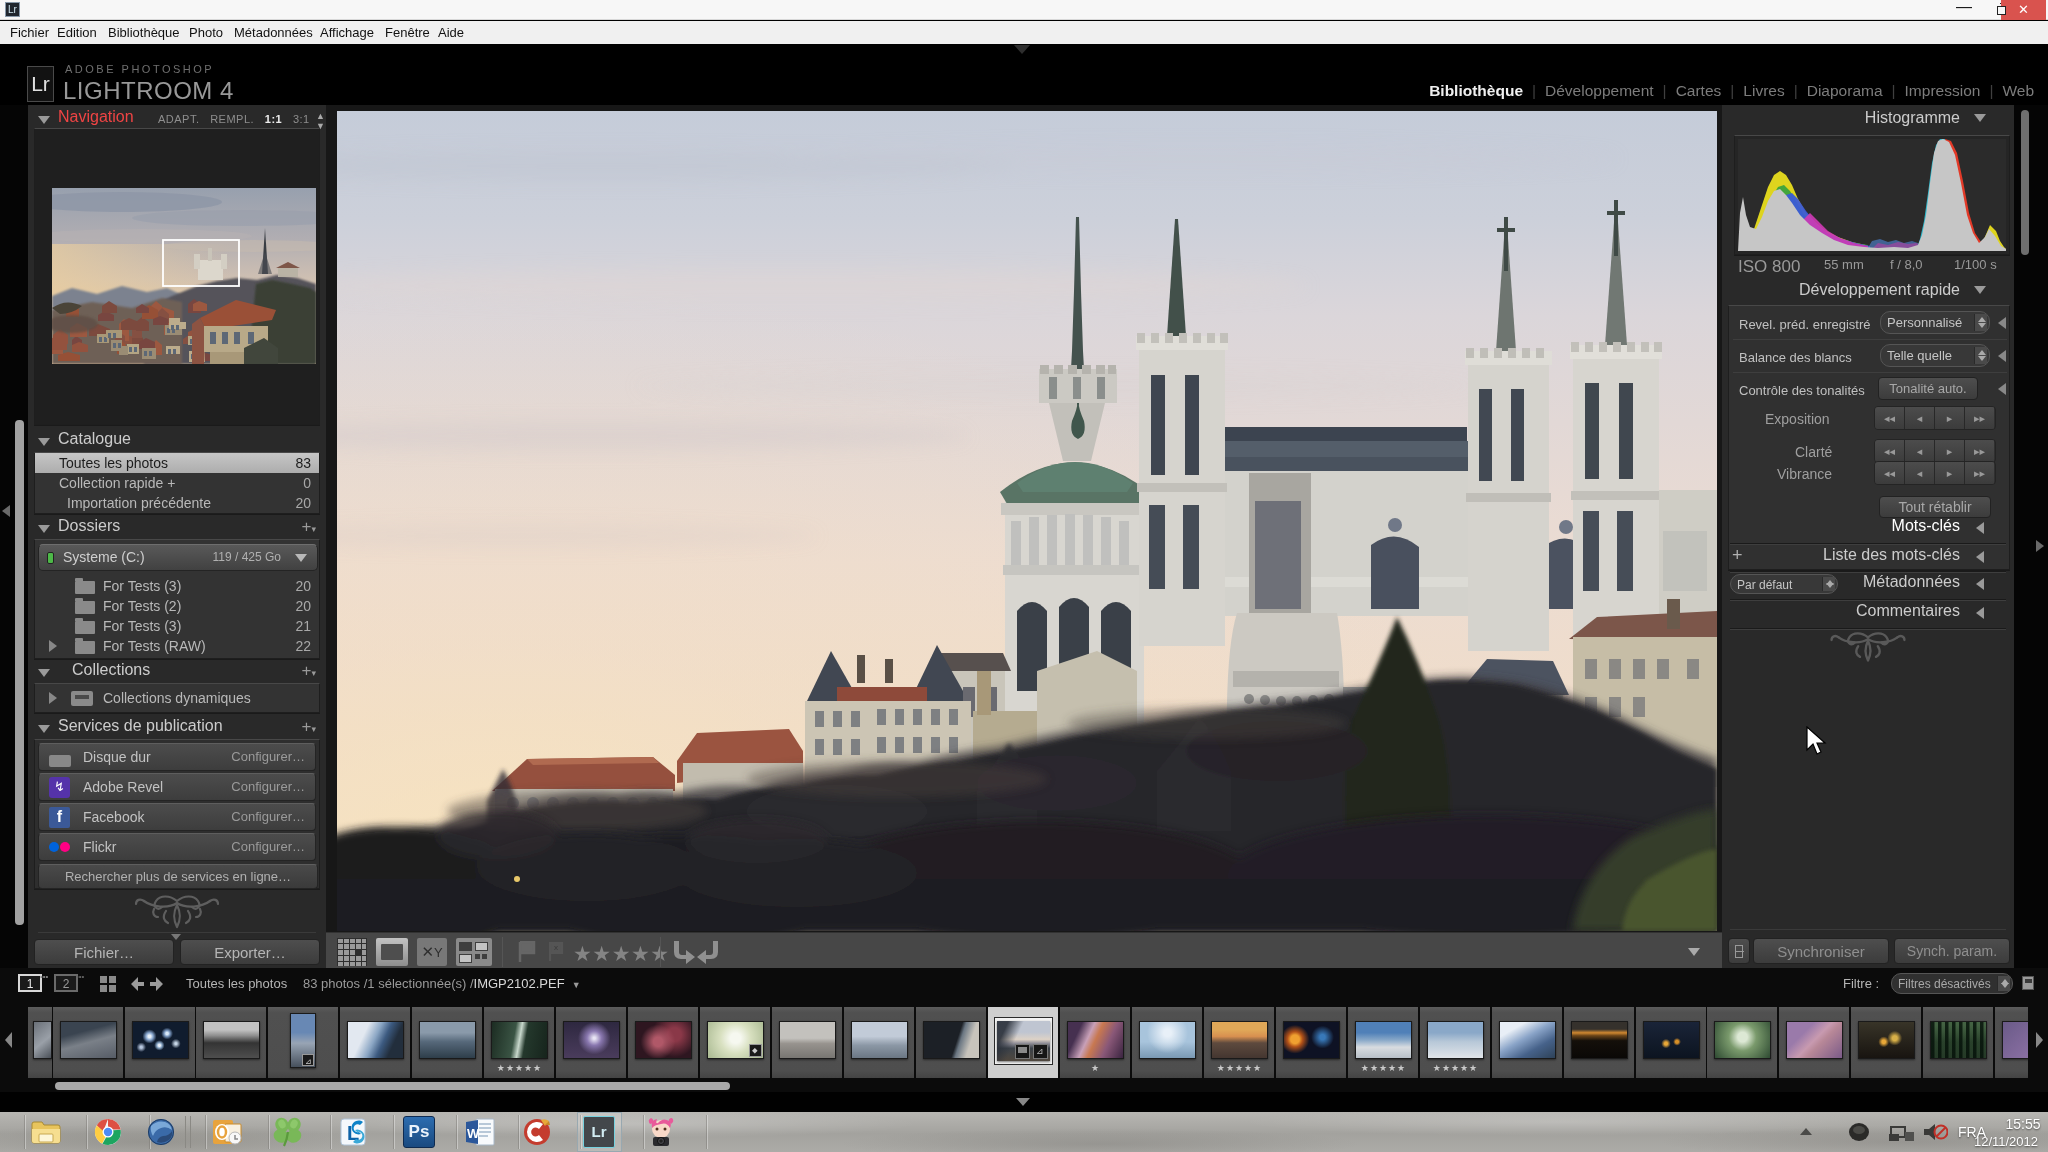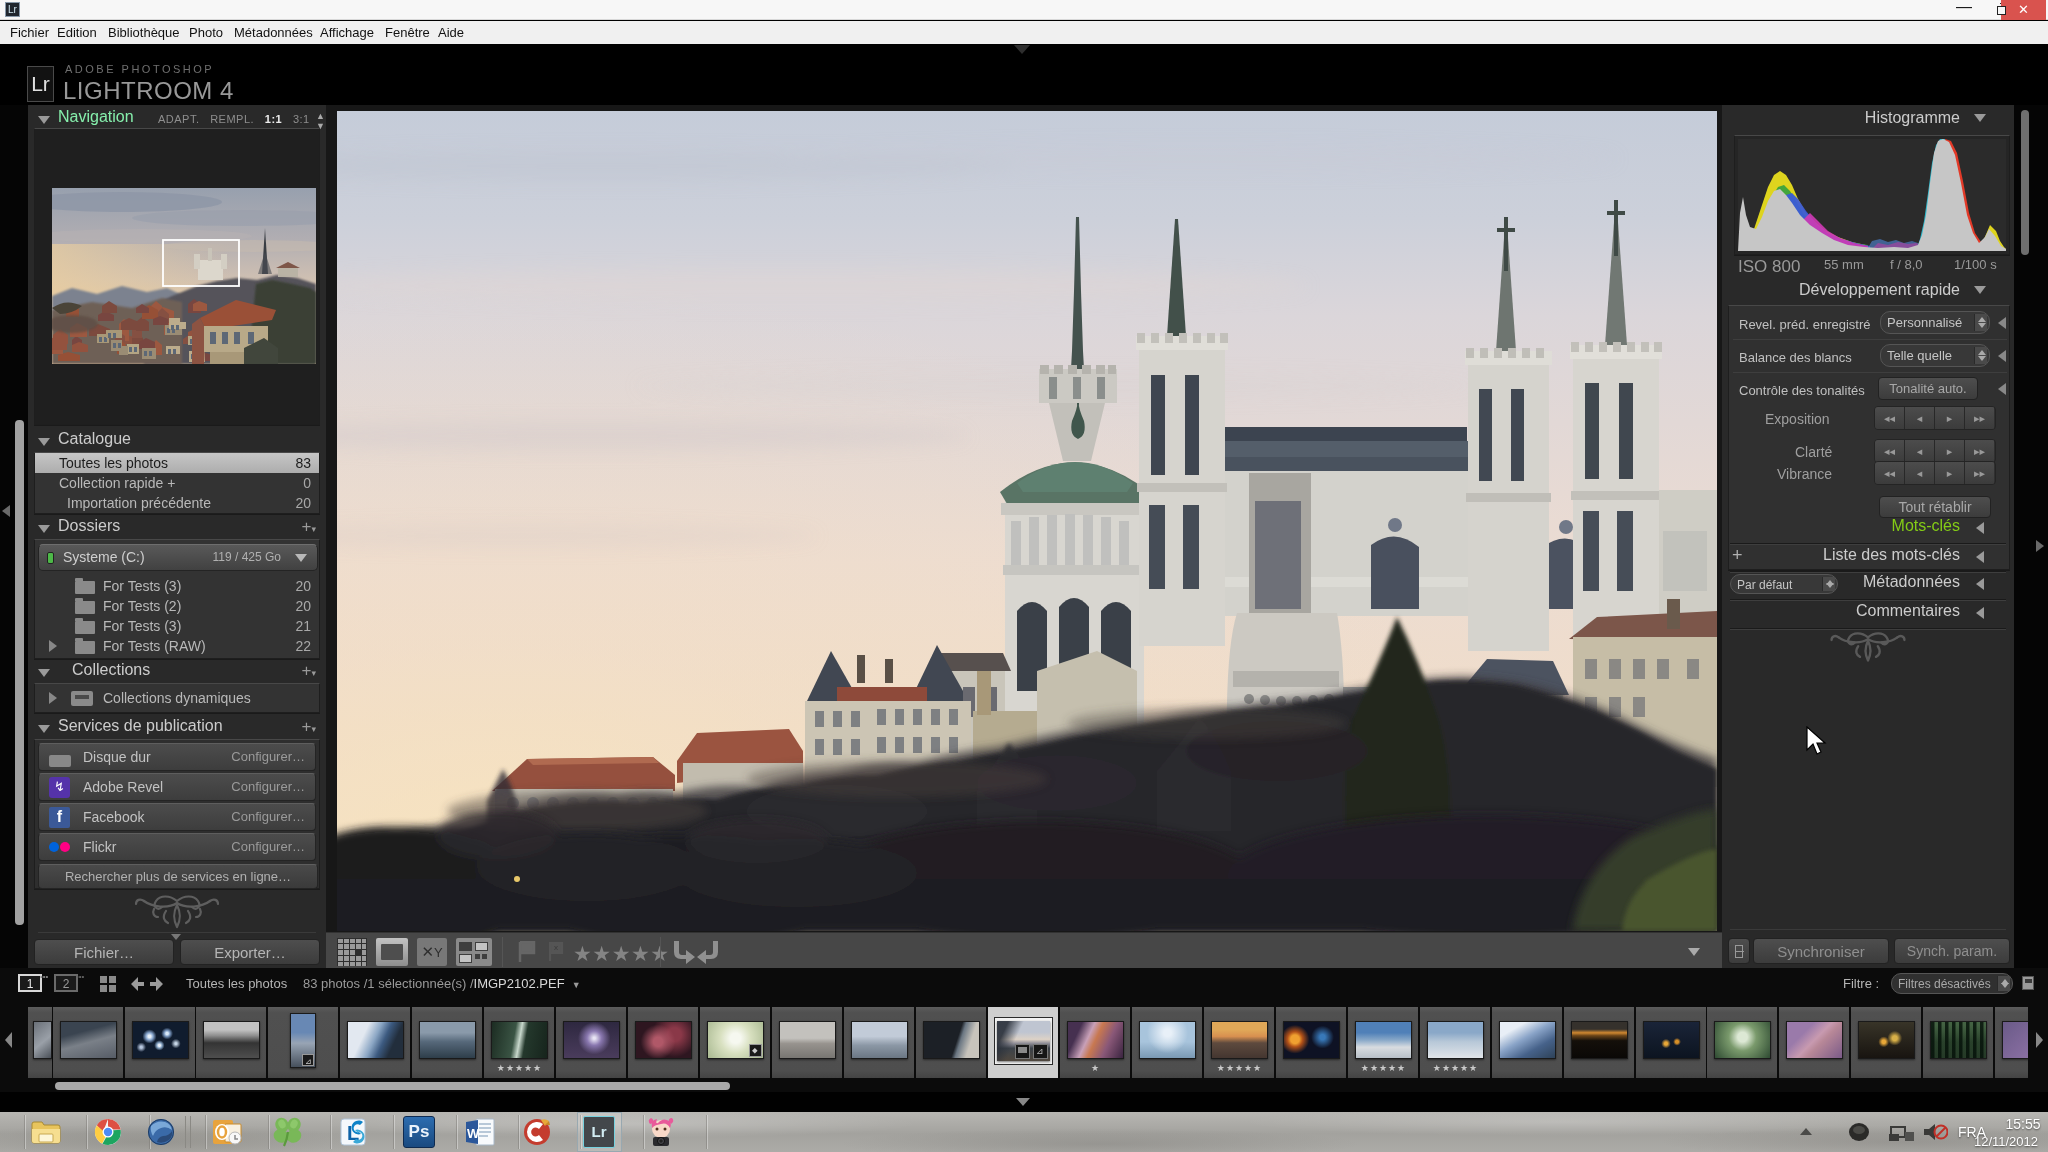--- a/index.html
+++ b/index.html
@@ -88,35 +88,36 @@
   <span style="left:320px">Affichage</span>
   <span style="left:385px">Fenêtre</span>
   <span style="left:438px">Aide</span>
 </div>
 
 <div id="lrheader">
   <div id="lrlogo">Lr</div>
   <div id="adobeps">ADOBE PHOTOSHOP</div>
   <div id="lrname">LIGHTROOM 4</div>
   <div style="position:absolute;left:1014px;top:1px;width:0;height:0;border-left:8px solid transparent;border-right:8px solid transparent;border-top:9px solid #2e2e2e;"></div>
+      <div id="modules"><b>Bibliothèque</b><span class="sep">|</span>Développement<span class="sep">|</span>Cartes<span class="sep">|</span>Livres<span class="sep">|</span>Diaporama<span class="sep">|</span>Impression<span class="sep">|</span>Web</div>
 </div>
 
 <div id="leftedge">
   <div style="position:absolute;left:15px;top:315px;width:9px;height:505px;background:#a2a2a2;border-radius:4px;"></div>
   <div class="tri-l" style="position:absolute;left:2px;top:400px;border-right-color:#6a6a6a;"></div>
 </div>
 
 <div id="rightedge">
   <div style="position:absolute;left:7px;top:5px;width:8px;height:145px;background:#6e6e6e;border-radius:4px;"></div>
   <div class="tri-r" style="position:absolute;right:4px;top:435px;border-left-color:#6a6a6a;"></div>
 </div>
 <div id="leftpanel">
 
   <div style="position:absolute;left:10px;top:5px;"><span class="tri-d"></span></div>
-  <div style="position:absolute;left:30px;top:3px;font-size:16px;color:#86efac;">Navigation</div>
+  <div style="position:absolute;left:30px;top:3px;font-size:16px;color:#ef4444;">Navigation</div>
   <div style="position:absolute;left:130px;top:8px;font-size:11px;color:#8e8e8e;letter-spacing:0.5px;">ADAPT.&nbsp;&nbsp; REMPL.&nbsp;&nbsp; <span style="color:#ececec;font-weight:bold;">1:1</span>&nbsp;&nbsp; <span>3:1</span></div>
   <div style="position:absolute;left:288px;top:6px;font-size:9px;color:#aaa;">▲<br>▼</div>
 
   <div class="box" style="left:6px;top:23px;width:286px;height:297px;background:#1f1f1f;">
     <svg width="264" height="176" style="position:absolute;left:17px;top:59px;" viewBox="0 0 264 176">
       <defs>
         <linearGradient id="nsky" x1="0" y1="0" x2="0" y2="1">
           <stop offset="0" stop-color="#97a0ae"></stop>
               <stop offset="0.3" stop-color="#b2aeb2"></stop>
           <stop offset="0.52" stop-color="#cfc0b2"></stop>
@@ -730,21 +731,21 @@
     <div class="btn" style="position:absolute;left:149px;top:71px;width:100px;height:23px;font-size:13px;line-height:22px;color:#a8a8a8;">Tonalité auto.</div>
     <span class="tri-l" style="position:absolute;right:3px;top:77px;border-right-color:#888;"></span>
     <div style="position:absolute;left:36px;top:105px;font-size:14px;color:#9f9f9f;">Exposition</div>
     <div class="bcl" style="left:145px;top:100px;"><span>◂◂</span><span>◂</span><span>▸</span><span>▸▸</span></div>
     <div style="position:absolute;left:66px;top:138px;font-size:14px;color:#9f9f9f;">Clarté</div>
     <div class="bcl" style="left:145px;top:133px;"><span>◂◂</span><span>◂</span><span>▸</span><span>▸▸</span></div>
     <div style="position:absolute;left:48px;top:160px;font-size:14px;color:#9f9f9f;">Vibrance</div>
     <div class="bcl" style="left:145px;top:155px;"><span>◂◂</span><span>◂</span><span>▸</span><span>▸▸</span></div>
     <div class="btn" style="position:absolute;left:150px;top:190px;width:112px;height:22px;font-size:14px;line-height:21px;color:#a8a8a8;">Tout rétablir</div>
   </div>
-  <div style="position:absolute;right:54px;top:412px;font-size:16px;color:#84cc16;padding-left:12px;">Mots-clés</div>
+  <div style="position:absolute;right:54px;top:412px;font-size:16px;color:#ffffff;padding-left:12px;">Mots-clés</div>
   <span class="tri-l" style="position:absolute;right:30px;top:417px;"></span>
   <div class="hdiv" style="top:438px;"></div>
   <div style="position:absolute;left:10px;top:440px;font-size:18px;color:#b0b0b0;">+</div>
   <div style="position:absolute;right:54px;top:441px;font-size:16px;color:#cccccc;">Liste des mots-clés</div>
   <span class="tri-l" style="position:absolute;right:30px;top:446px;"></span>
   <div class="hdiv" style="top:466px;"></div>
   <div class="dd" style="left:8px;top:469px;width:108px;height:20px;font-size:12px;">
         <span style="position:absolute;left:6px;top:3px;">Par défaut</span>
         <span class="spin"></span>
       </div>

